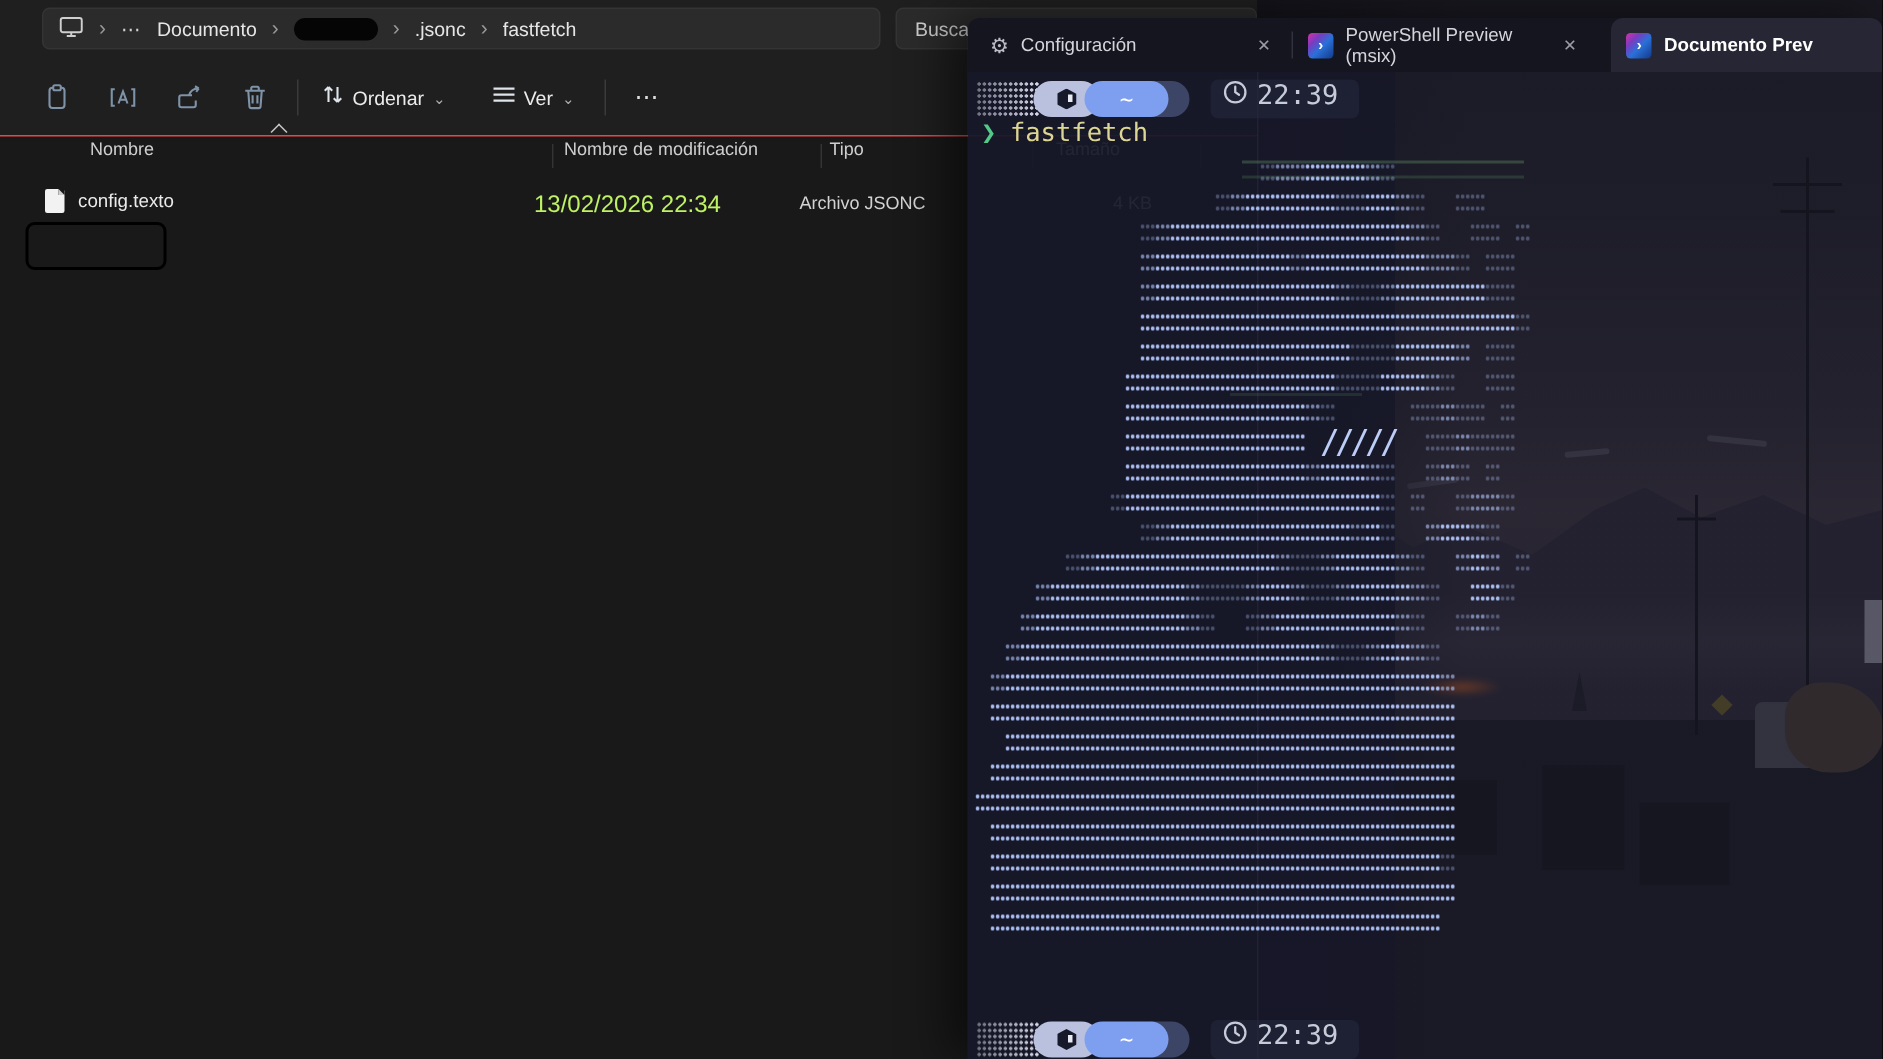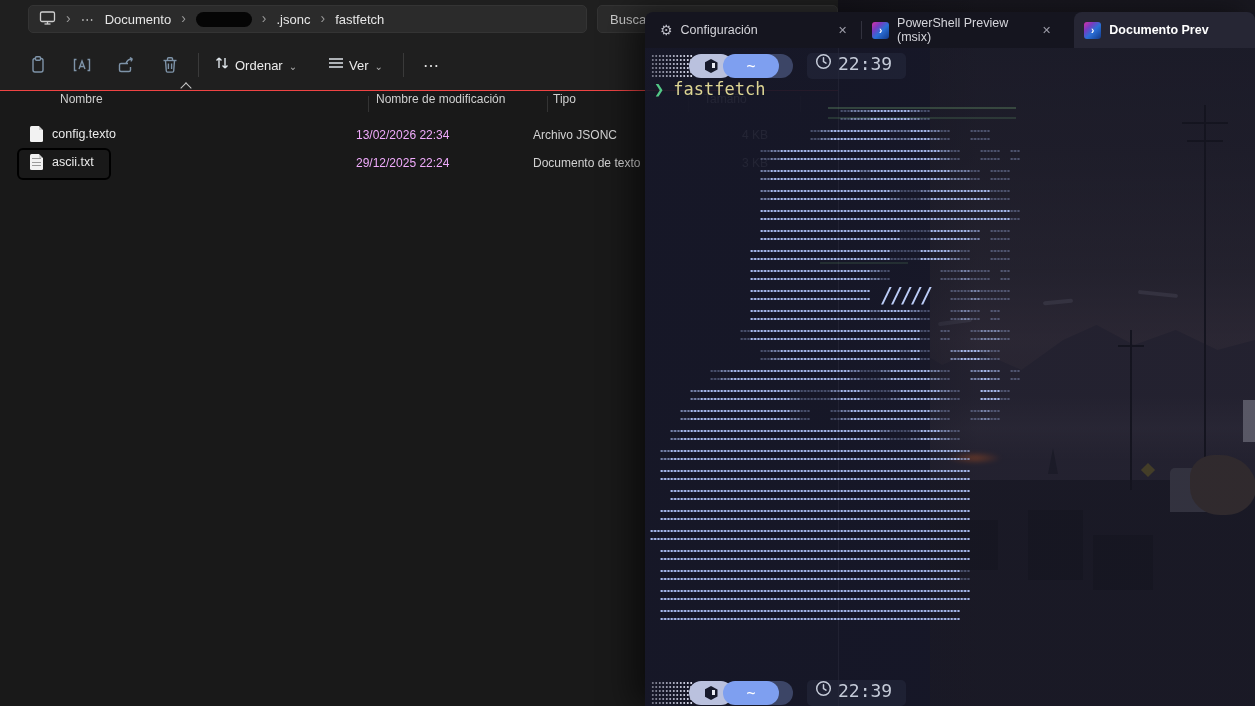--- a/index.html
+++ b/index.html
@@ -25,21 +25,21 @@
   .tchev{color:#b0b0b0;font-size:10px;margin-left:2px;transform:translateY(1px);}
   .tgroup{display:flex;align-items:center;padding:0 8px;height:34px;border-radius:5px;}
   .more-dots{color:#e0e0e0;font-size:16px;letter-spacing:2px;}
   .hdr-cell{position:absolute;top:0;color:#cfcfcf;font-size:12px;}
   .col-sep{position:absolute;top:4px;width:1px;height:16px;background:#333;}
   .header-row{position:absolute;left:0;top:92px;width:100%;height:24px;margin-left:20px;}
   .caret-up{position:absolute;left:182px;top:84px;width:7px;height:7px;border-left:1.4px solid #c8c8c8;
             border-top:1.4px solid #c8c8c8;transform:rotate(45deg);}
   .file-row{position:absolute;left:0;width:100%;height:26px;}
   .cell-name{position:absolute;left:52px;top:5px;color:#eaeaea;font-size:12.5px;}
-  .cell-mod{position:absolute;left:356px;top:6px;color:#f0abfc;font-size:12px;}
+  .cell-mod{position:absolute;left:356px;top:6px;color:#bef264;font-size:16px;}
   .cell-type{position:absolute;left:533px;top:6px;color:#d2d2d2;font-size:12px;}
   .cell-size{position:absolute;left:668px;top:6px;width:100px;text-align:right;color:#d2d2d2;font-size:12px;}
   .picon{position:absolute;left:30px;top:4px;width:13px;height:16px;background:#f2f2f2;border-radius:1.5px;}
   .picon::before{content:"";position:absolute;right:0;top:0;width:0;height:0;
                  border-top:4px solid #191919;border-left:4px solid #cfcfcf;}
   .picon.lines::after{content:"";position:absolute;left:2px;right:2px;top:4px;bottom:2px;
                  background:repeating-linear-gradient(#9b9b9b 0 1.3px,transparent 1.3px 3.5px);}
   .focus-ring{position:absolute;left:17px;top:148px;width:90px;height:28px;border:2.5px solid #000;border-radius:6px;}
   
   .wallpaper{position:absolute;left:838px;top:0;width:417px;height:706px;overflow:hidden;
@@ -211,27 +211,20 @@
       <span class="col-sep" style="left:780px"></span>
     </div>
 
     <div class="file-row" style="top:122px">
       <span class="picon"></span>
       <span class="cell-name">config.texto</span>
       <span class="cell-mod">13/02/2026 22:34</span>
       <span class="cell-type">Archivo JSONC</span>
       <span class="cell-size">4 KB</span>
     </div>
-    <div class="file-row" style="top:150px">
-      <span class="picon lines"></span>
-      <span class="cell-name">ascii.txt</span>
-      <span class="cell-mod">29/12/2025 22:24</span>
-      <span class="cell-type">Documento de texto</span>
-      <span class="cell-size">3 KB</span>
-    </div>
     <div class="focus-ring"></div>
   </div>
 
   <div class="wallpaper">
     <div class="mountains"></div>
     <div class="snow" style="left:100px;top:320px;width:34px;transform:rotate(-8deg)"></div>
     <div class="snow" style="left:205px;top:300px;width:30px;transform:rotate(-5deg)"></div>
     <div class="snow" style="left:300px;top:292px;width:40px;transform:rotate(6deg)"></div>
     <div class="haze"></div>
     <div class="town"></div>

